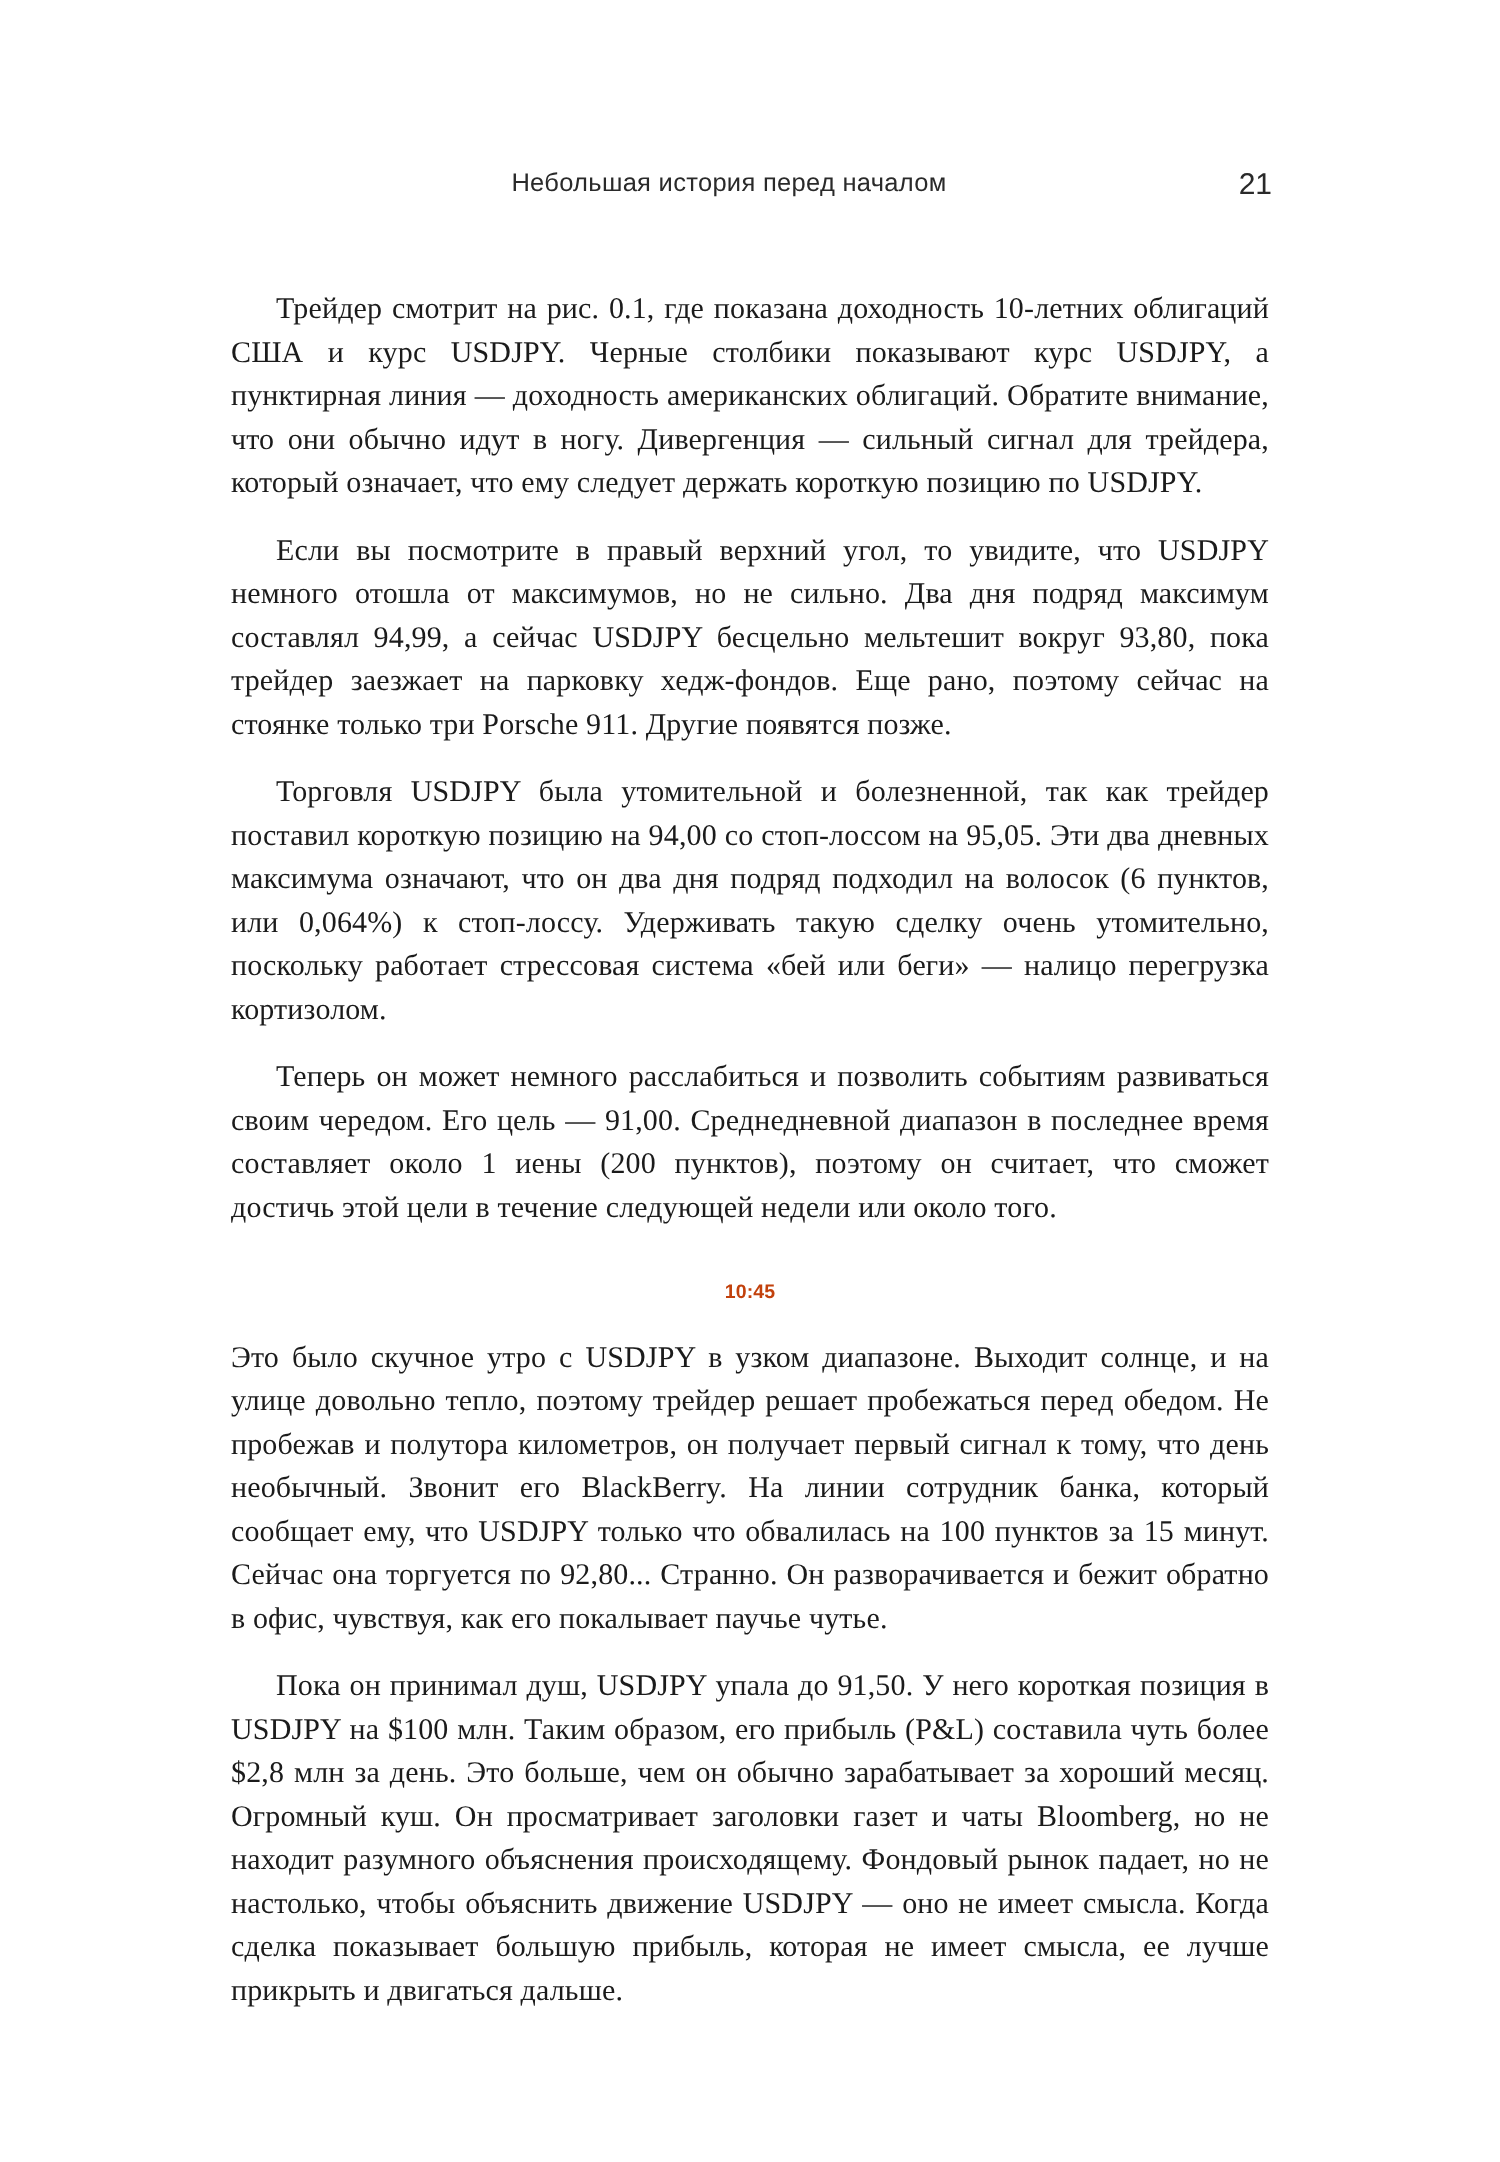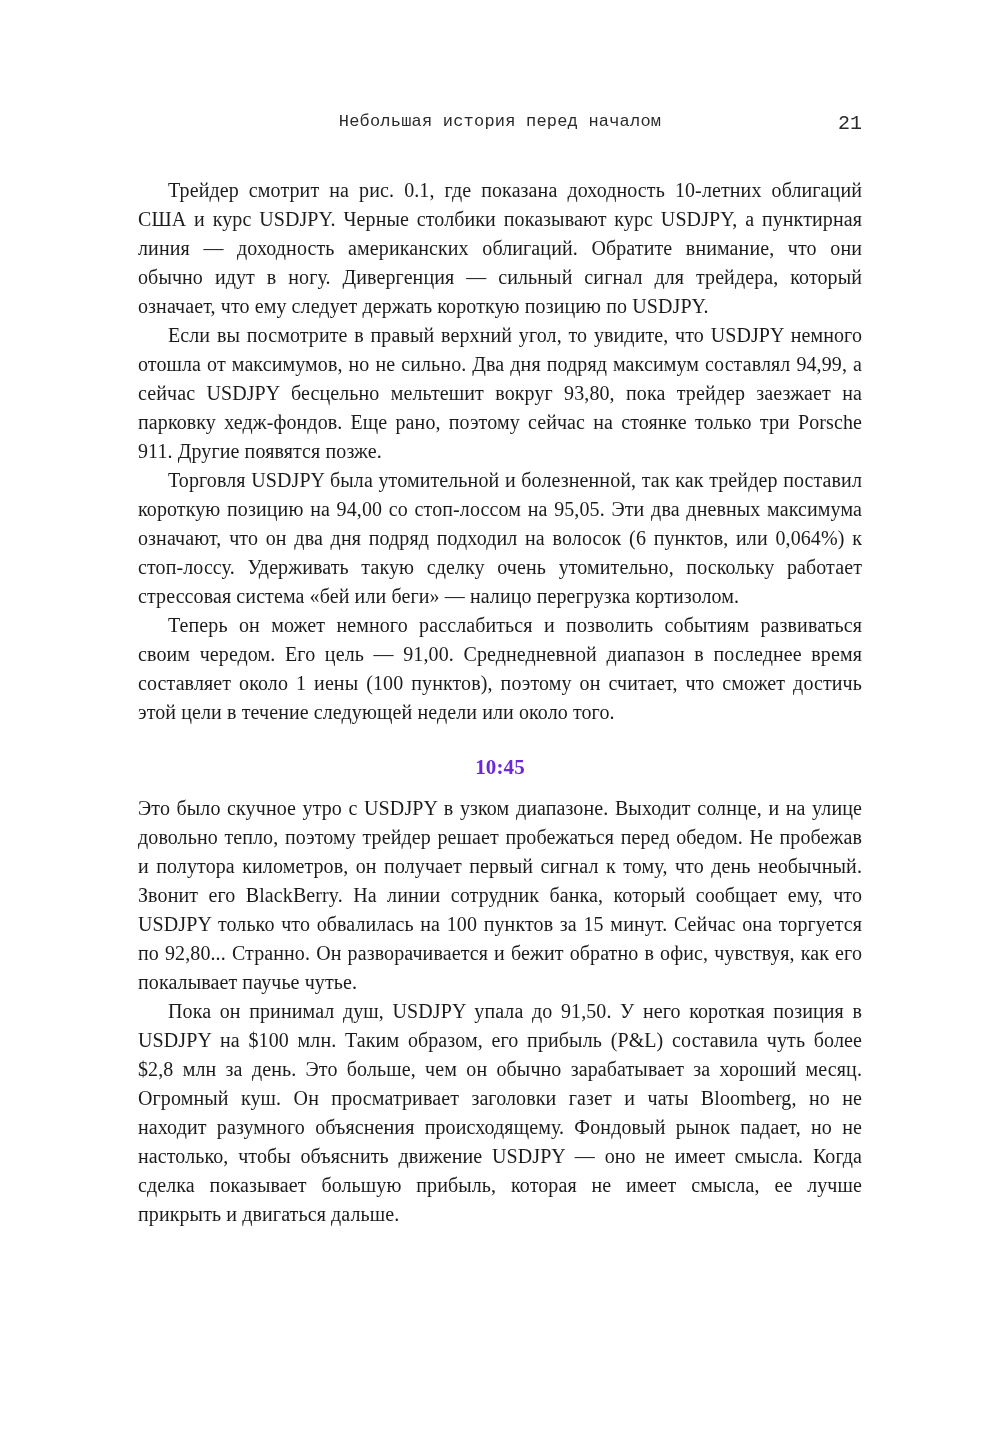--- a/index.html
+++ b/index.html
@@ -8,25 +8,25 @@
     position: relative;
     width: 1000px;
     height: 1441px;
     background: #ffffff;
     color: #1b1b1b;
     font-family: "Liberation Serif", "DejaVu Serif", serif;
     overflow: hidden;
   }
   .running-head {
     position: absolute;
-    left: 138px;
+    left: 124px;
     top: 112px;
     width: 724px;
     height: 24px;
-    font-family: Liberation Mono, monospace;
+    font-family: Liberation Sans, sans-serif;
     font-size: 17px;
     color: #2a2a2a;
   }
   .rh-title {
     display: block;
     width: 100%;
     text-align: center;
     letter-spacing: 0.2px;
   }
   .rh-page {
@@ -41,48 +41,48 @@
     left: 138px;
     top: 176px;
     width: 724px;
     font-size: 20px;
     line-height: 29px;
     text-align: justify;
     letter-spacing: 0.1px;
     hyphens: auto;
   }
   .para {
-    margin: 0;
+    margin: 16px;
     padding: 0;
   }
   .para.indent { text-indent: 30px; }
   .para.no-indent { text-indent: 0; }
   .time-heading {
     margin: 26px 0 12px 0;
     padding: 0;
     text-align: center;
-    font-family: Liberation Serif, serif;
-    font-size: 21px;
+    font-family: Liberation Sans, sans-serif;
+    font-size: 13px;
     font-weight: bold;
-    color: #6d28d9;
+    color: #c2410c;
   }
 </style>
 </head>
 <body>
 
 <div class="page">
 
   <div class="running-head">
     <span class="rh-title">Небольшая история перед началом</span>
     <span class="rh-page">21</span>
   </div>
 
   <div class="body-text">
     <p class="para indent">Трейдер смотрит на рис. 0.1, где показана доходность 10-летних облигаций США и курс USDJPY. Черные столбики показывают курс USDJPY, а пунктирная линия — доходность американских облигаций. Обратите внимание, что они обычно идут в ногу. Дивергенция — сильный сигнал для трейдера, который означает, что ему следует держать короткую позицию по USDJPY.</p>
     <p class="para indent">Если вы посмотрите в правый верхний угол, то увидите, что USDJPY немного отошла от максимумов, но не сильно. Два дня подряд максимум составлял 94,99, а сейчас USDJPY бесцельно мельтешит вокруг 93,80, пока трейдер заезжает на парковку хедж-фондов. Еще рано, поэтому сейчас на стоянке только три Porsche 911. Другие появятся позже.</p>
     <p class="para indent">Торговля USDJPY была утомительной и болезненной, так как трейдер поставил короткую позицию на 94,00 со стоп-лоссом на 95,05. Эти два дневных максимума означают, что он два дня подряд подходил на волосок (6 пунктов, или 0,064%) к стоп-лоссу. Удерживать такую сделку очень утомительно, поскольку работает стрессовая система «бей или беги» — налицо перегрузка кортизолом.</p>
-    <p class="para indent">Теперь он может немного расслабиться и позволить событиям развиваться своим чередом. Его цель — 91,00. Среднедневной диапазон в последнее время составляет около 1 иены (100 пунктов), поэтому он считает, что сможет достичь этой цели в течение следующей недели или около того.</p>
+    <p class="para indent">Теперь он может немного расслабиться и позволить событиям развиваться своим чередом. Его цель — 91,00. Среднедневной диапазон в последнее время составляет около 1 иены (200 пунктов), поэтому он считает, что сможет достичь этой цели в течение следующей недели или около того.</p>
     <h2 class="time-heading">10:45</h2>
     <p class="para no-indent">Это было скучное утро с USDJPY в узком диапазоне. Выходит солнце, и на улице довольно тепло, поэтому трейдер решает пробежаться перед обедом. Не пробежав и полутора километров, он получает первый сигнал к тому, что день необычный. Звонит его BlackBerry. На линии сотрудник банка, который сообщает ему, что USDJPY только что обвалилась на 100 пунктов за 15 минут. Сейчас она торгуется по 92,80... Странно. Он разворачивается и бежит обратно в офис, чувствуя, как его покалывает паучье чутье.</p>
     <p class="para indent">Пока он принимал душ, USDJPY упала до 91,50. У него короткая позиция в USDJPY на $100 млн. Таким образом, его прибыль (P&amp;L) составила чуть более $2,8 млн за день. Это больше, чем он обычно зарабатывает за хороший месяц. Огромный куш. Он просматривает заголовки газет и чаты Bloomberg, но не находит разумного объяснения происходящему. Фондовый рынок падает, но не настолько, чтобы объяснить движение USDJPY — оно не имеет смысла. Когда сделка показывает большую прибыль, которая не имеет смысла, ее лучше прикрыть и двигаться дальше.</p>
   </div>
 
 </div>
 
 </body></html>

